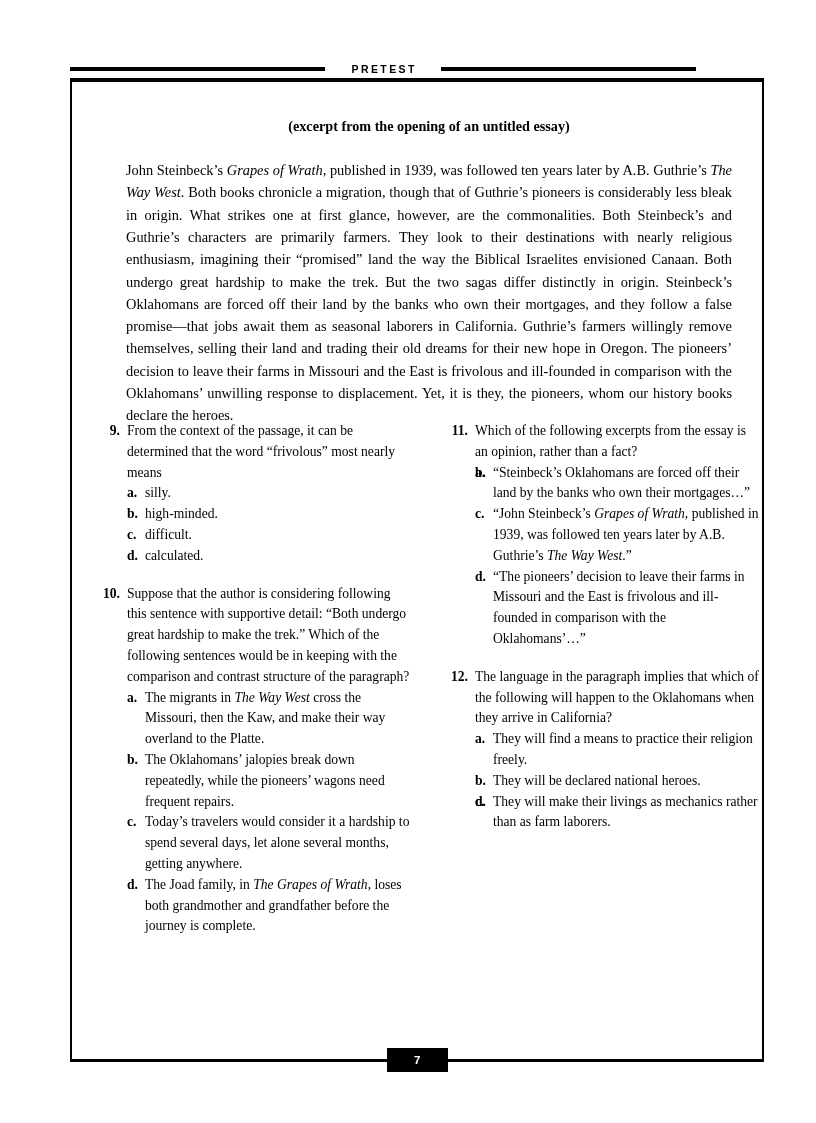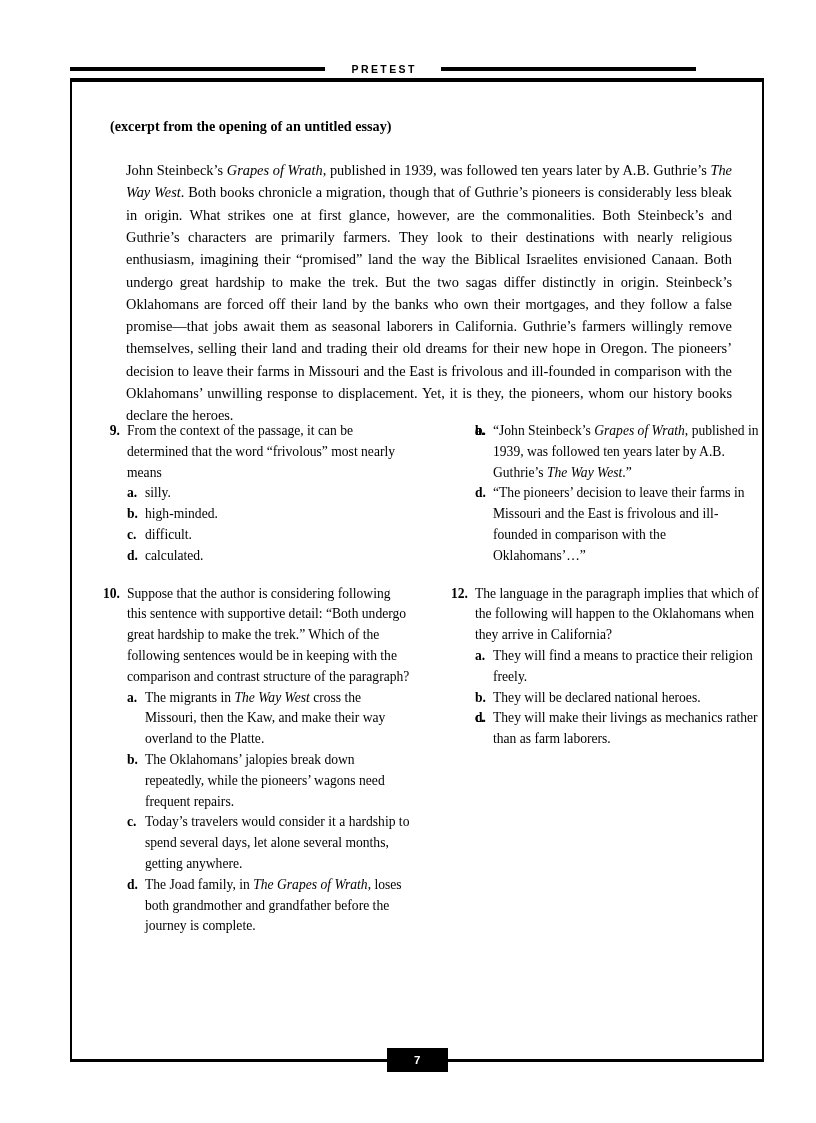--- a/index.html
+++ b/index.html
@@ -63,21 +63,21 @@
 
   
   #content {
     position: absolute;
     left: 110px;
     top: 118px;
     width: 638px;
   }
 
   #excerpt-heading {
-    text-align: left;
+    text-align: center;
     font-weight: bold;
     font-size: 14.2px;
     line-height: 1.2;
     margin: 0 0 24px 0;
   }
 
   #passage {
     font-size: 14.4px;
     line-height: 22.3px;
     text-align: justify;
@@ -196,23 +196,24 @@
         <ul class="choices">
           <li class="choice"><span class="c-letter">a.</span><span>The migrants in <i>The Way West</i> cross the Missouri, then the Kaw, and make their way overland to the Platte.</span></li>
           <li class="choice"><span class="c-letter">b.</span><span>The Oklahomans’ jalopies break down repeatedly, while the pioneers’ wagons need frequent repairs.</span></li>
           <li class="choice"><span class="c-letter">c.</span><span>Today’s travelers would consider it a hardship to spend several days, let alone several months, getting anywhere.</span></li>
           <li class="choice"><span class="c-letter">d.</span><span>The Joad family, in <i>The Grapes of Wrath</i>, loses both grandmother and grandfather before the journey is complete.</span></li>
         </ul>
       </div>
     </div>
   <div class="column">
       <div class="question">
+        <div class="q-stem"><span class="q-num">11.</span><span>Which of the following excerpts from the essay is an opinion, rather than a fact?</span></div>
         <ul class="choices">
           <li class="choice"><span class="c-letter">a.</span></li>
-          <li class="choice"><span class="c-letter">b.</span></li>
+          <li class="choice"><span class="c-letter">b.</span><span>“Steinbeck’s Oklahomans are forced off their land by the banks who own their mortgages…”</span></li>
           <li class="choice"><span class="c-letter">c.</span><span>“John Steinbeck’s <i>Grapes of Wrath</i>, published in 1939, was followed ten years later by A.B. Guthrie’s <i>The Way West</i>.”</span></li>
           <li class="choice"><span class="c-letter">d.</span><span>“The pioneers’ decision to leave their farms in Missouri and the East is frivolous and ill-founded in comparison with the Oklahomans’…”</span></li>
         </ul>
       </div>
       <div class="question">
         <div class="q-stem"><span class="q-num">12.</span><span>The language in the paragraph implies that which of the following will happen to the Oklahomans when they arrive in California?</span></div>
         <ul class="choices">
           <li class="choice"><span class="c-letter">a.</span><span>They will find a means to practice their religion freely.</span></li>
           <li class="choice"><span class="c-letter">b.</span><span>They will be declared national heroes.</span></li>
           <li class="choice"><span class="c-letter">c.</span></li>

